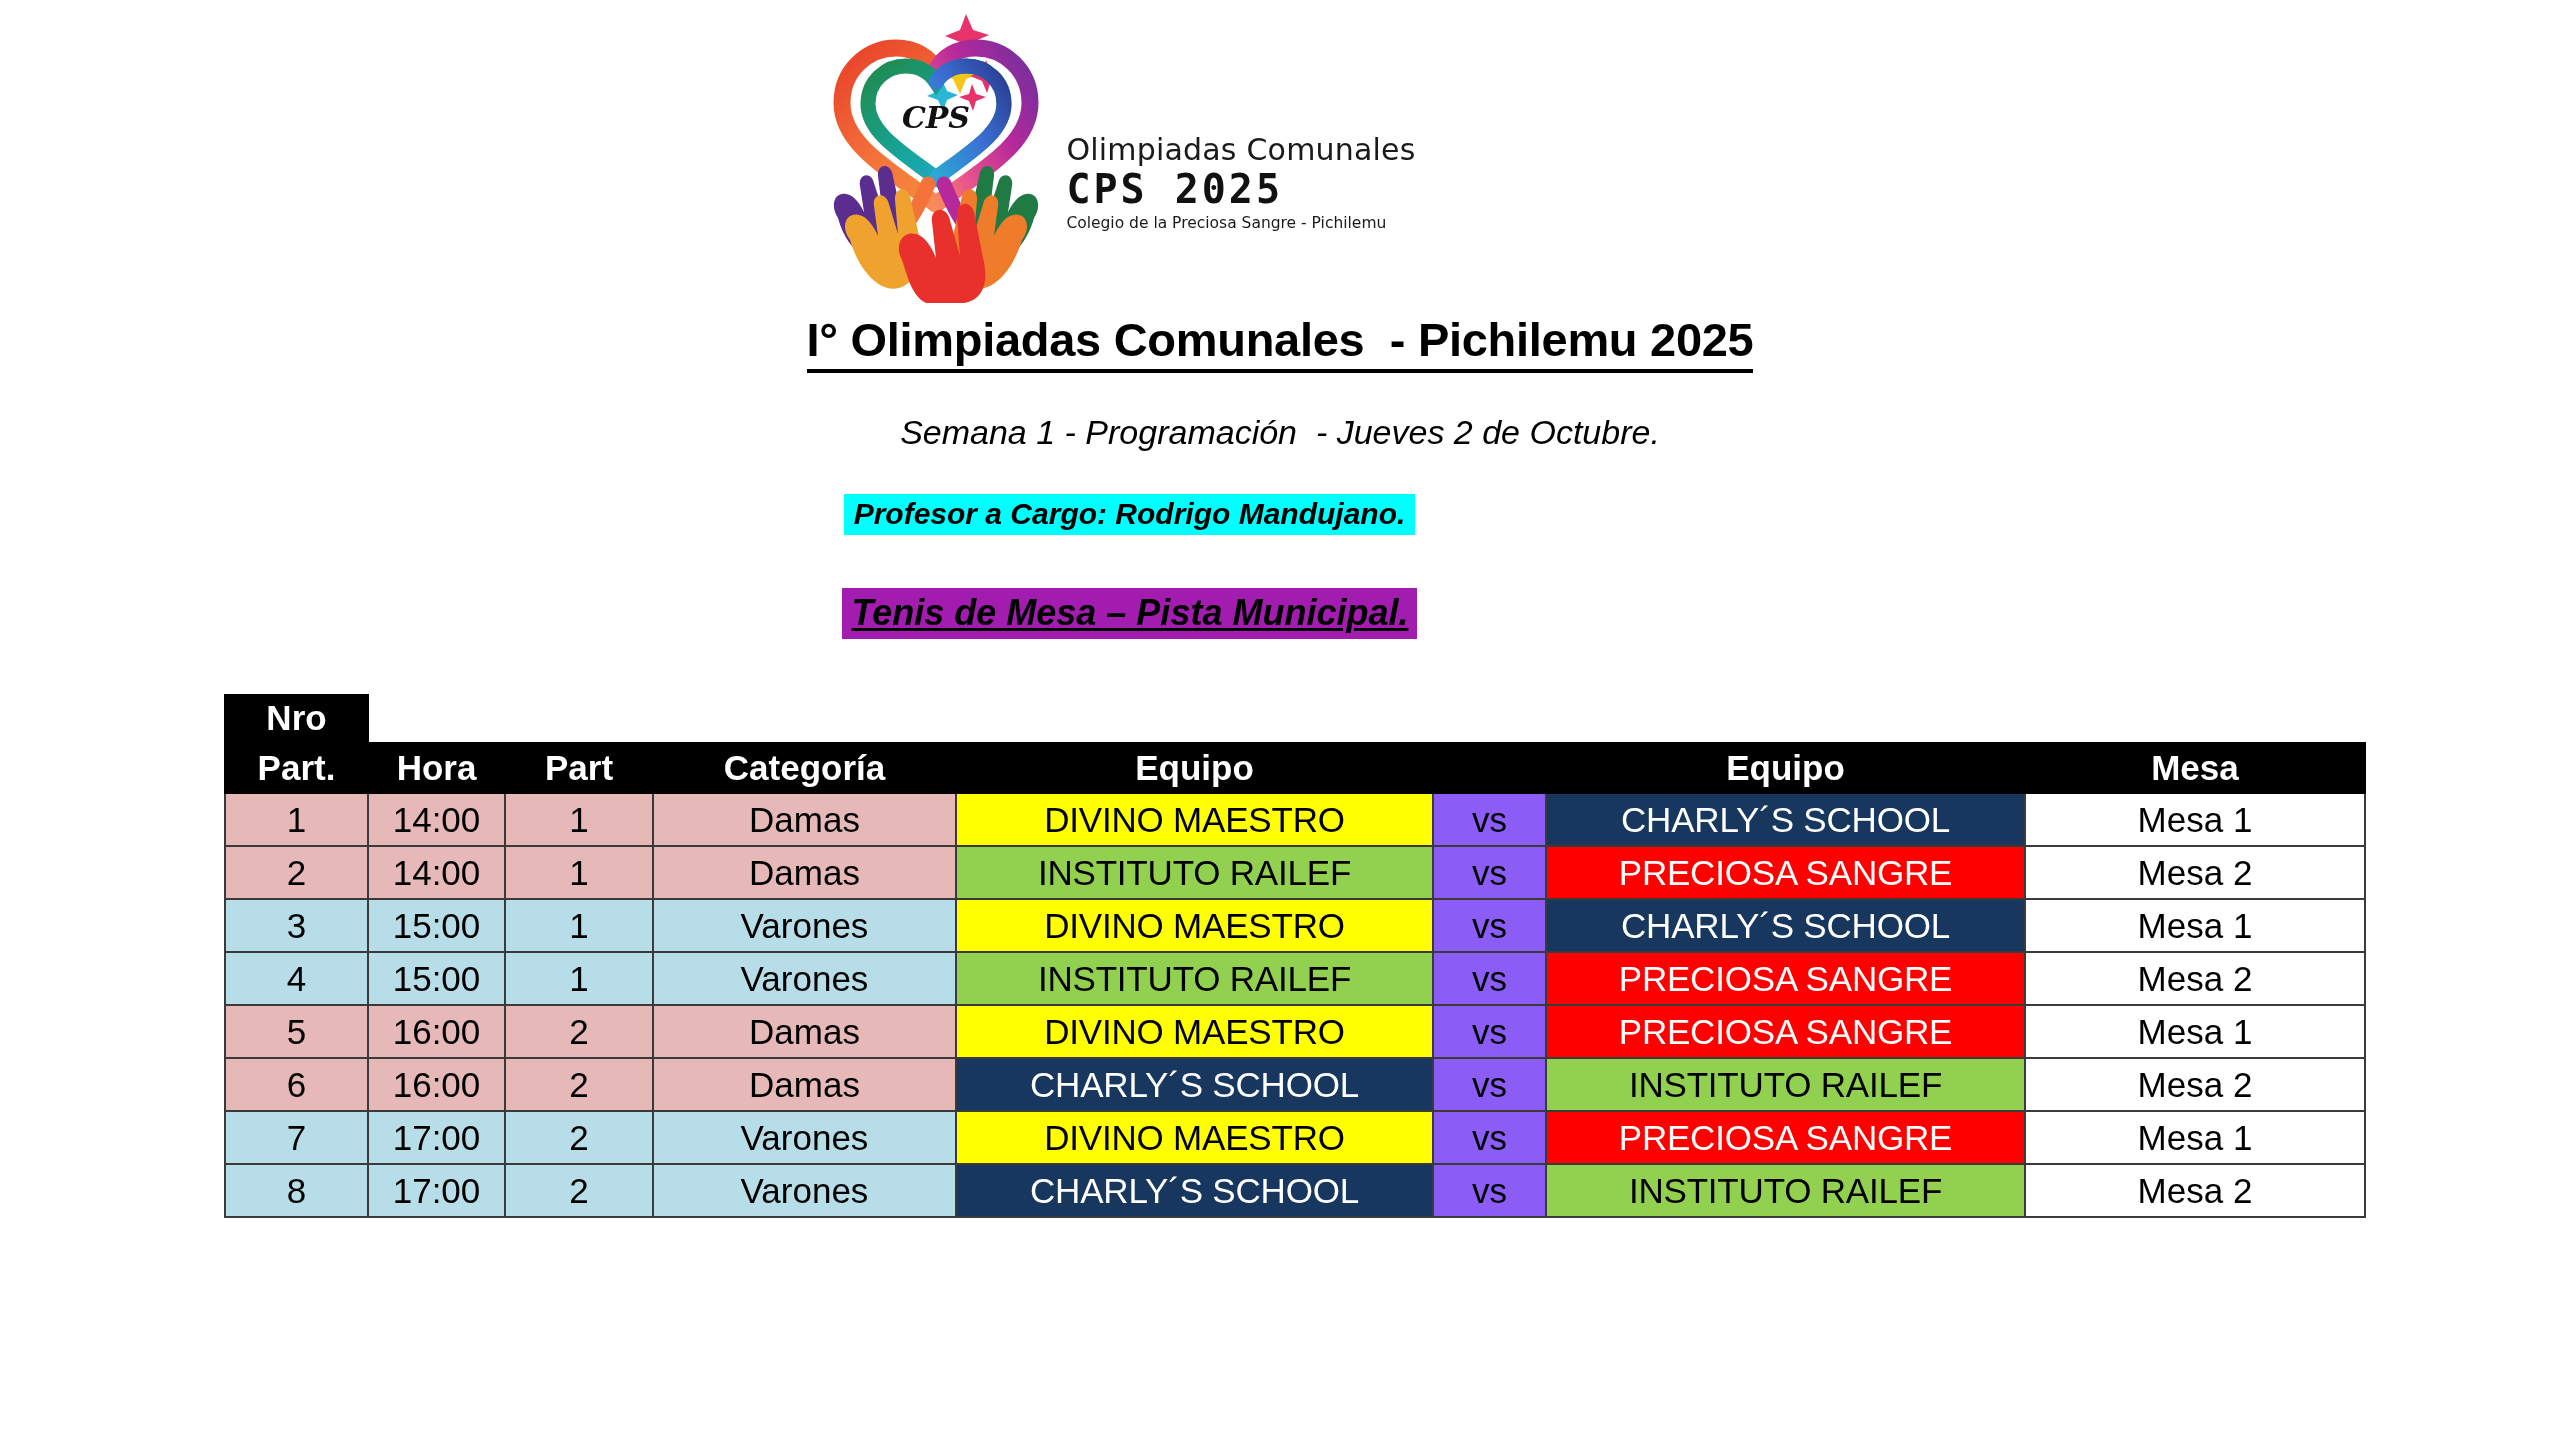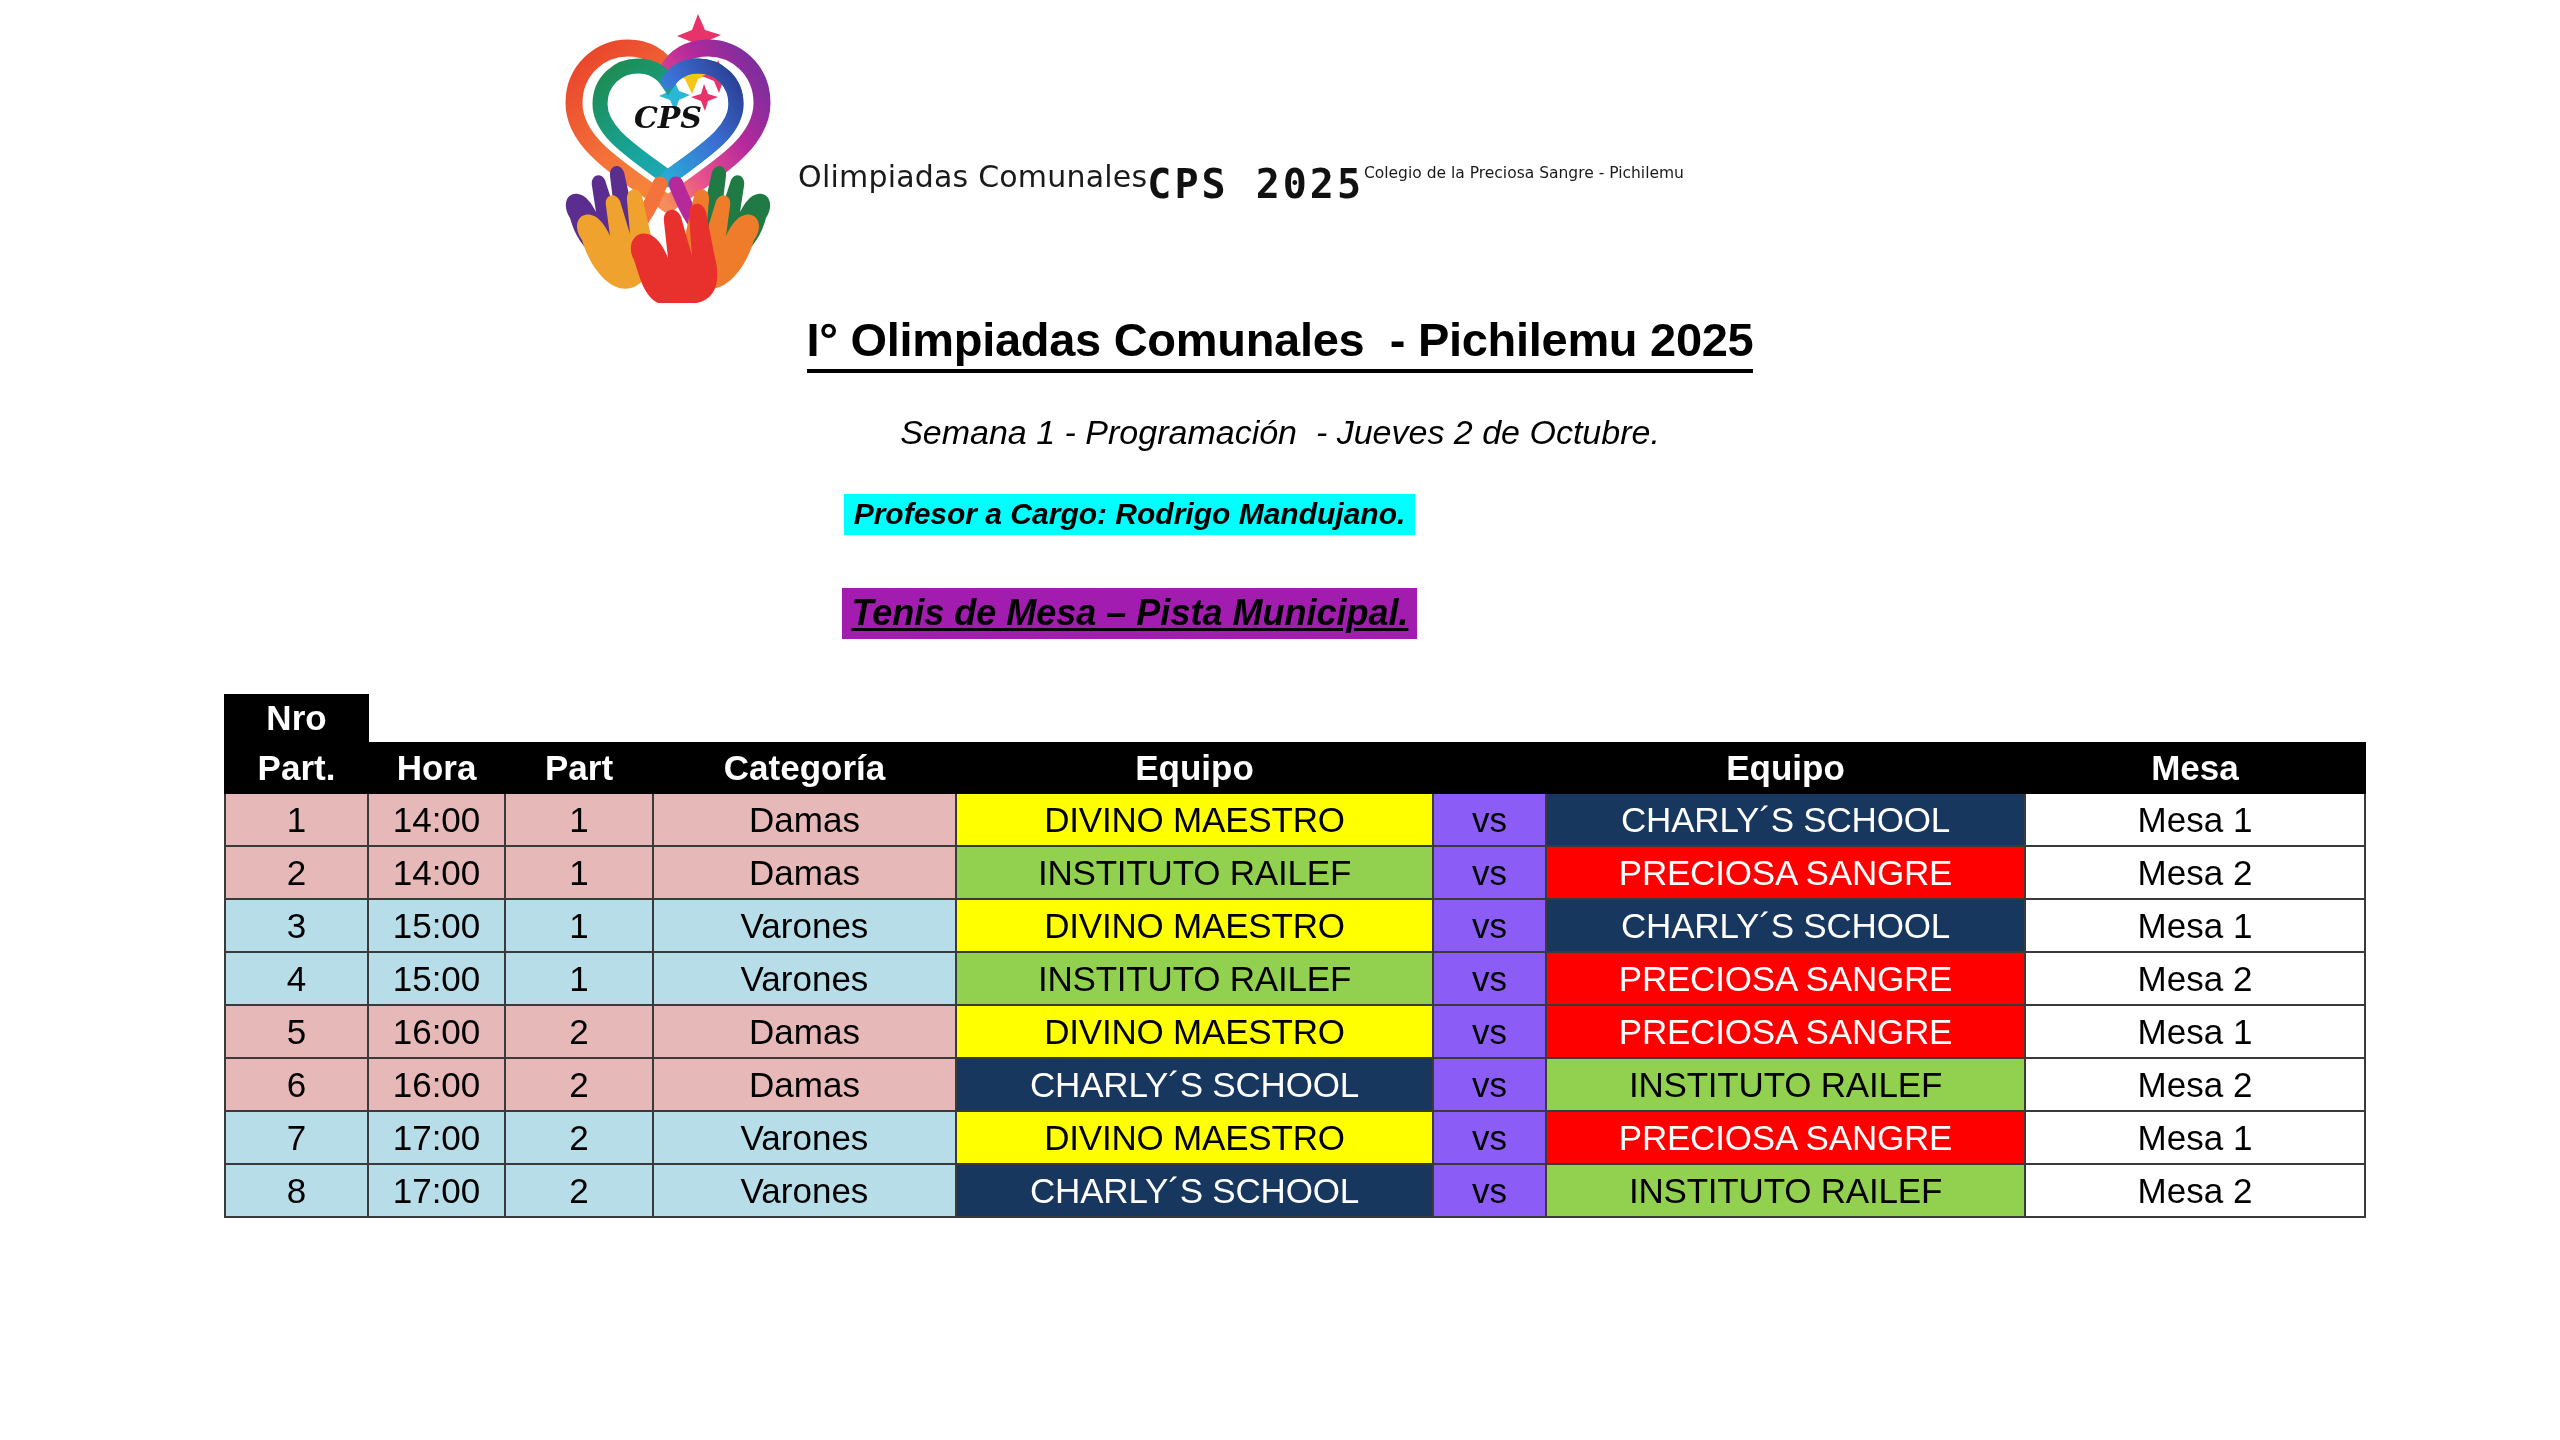--- a/index.html
+++ b/index.html
@@ -34,20 +34,21 @@
     transform: translateX(-8px);
   }
   .logo-mark {
     width: 240px;
     height: 295px;
     position: relative;
     flex: 0 0 auto;
   }
   .logo-wordmark {
     display: flex;
+    flex-direction: column;
     justify-content: center;
     padding-top: 56px;
     flex: 0 0 auto;
   }
   .wm-line1 {
     font-family: "DejaVu Sans", sans-serif;
     font-size: 30px;
     letter-spacing: 0.2px;
     line-height: 1.05;
     color: #1a1a1a;

